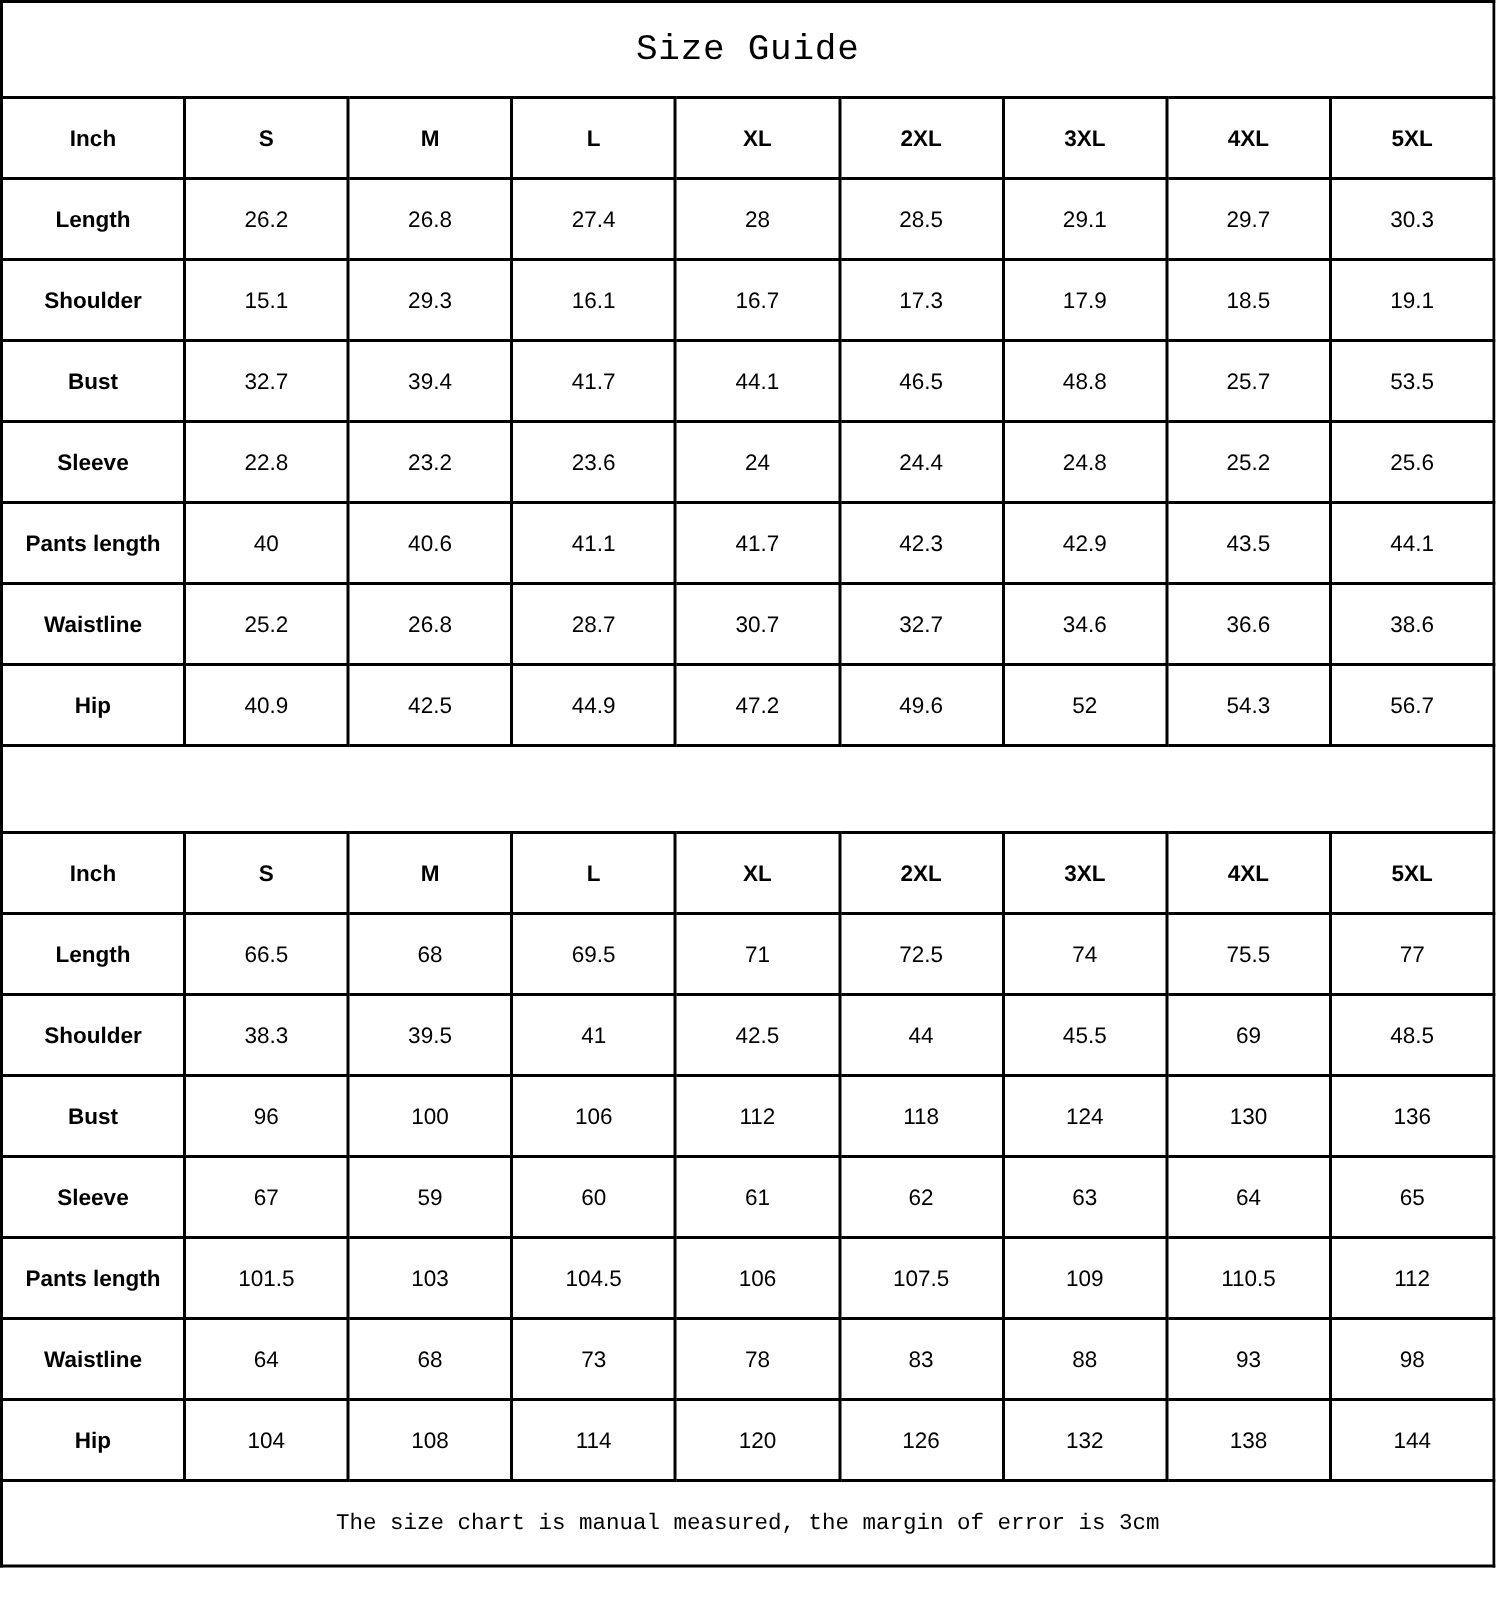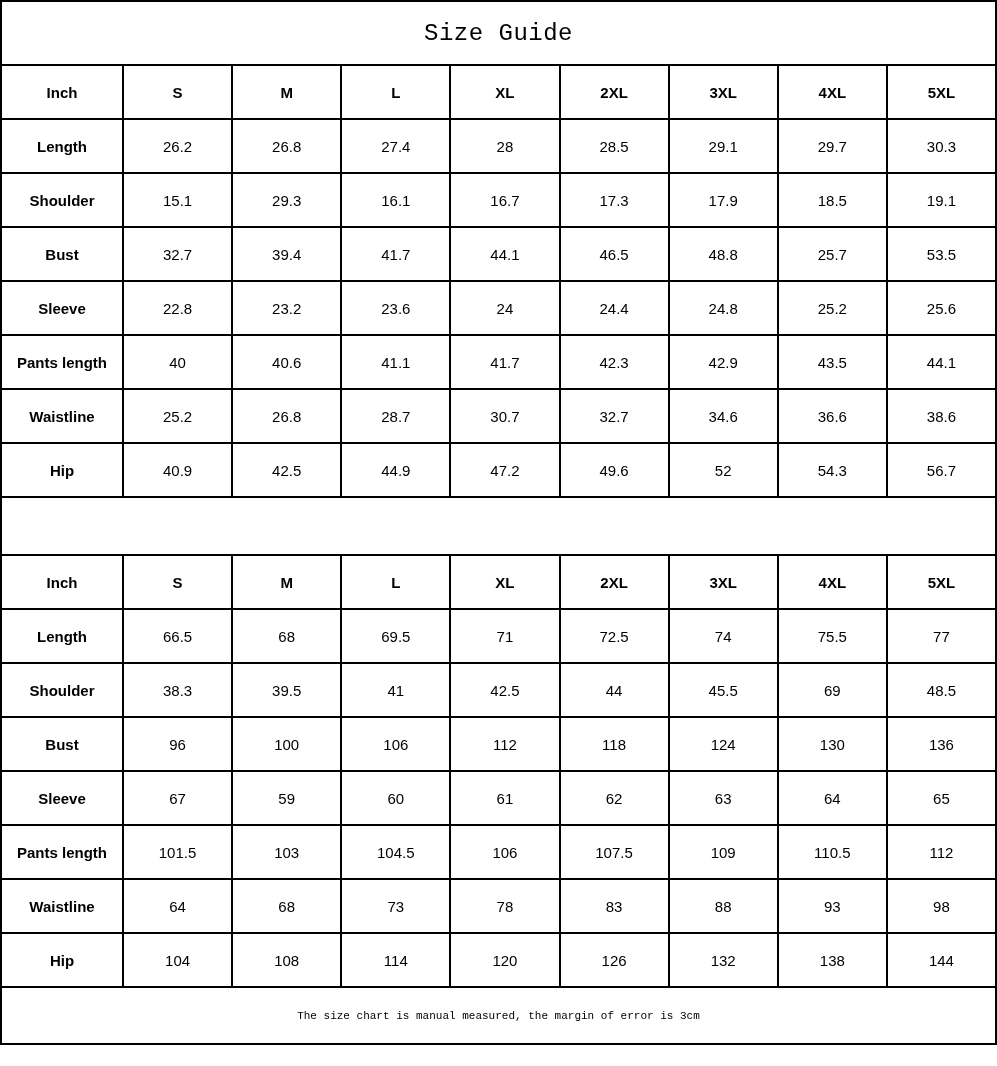--- a/index.html
+++ b/index.html
@@ -54,21 +54,21 @@
   }
   .footer-row {
     height: 57px;
     box-sizing: border-box;
     border: 2px solid #000000;
     border-top: none;
     display: flex;
     align-items: center;
     justify-content: center;
     font-family: "Liberation Mono", "DejaVu Sans Mono", monospace;
-    font-size: 11px;
+    font-size: 15px;
     color: #000000;
   }
 </style>
 </head>
 <body>
 
 <div class="page">
   <div class="title-row">Size Guide</div>
   <table class="size-table">
       <thead>

